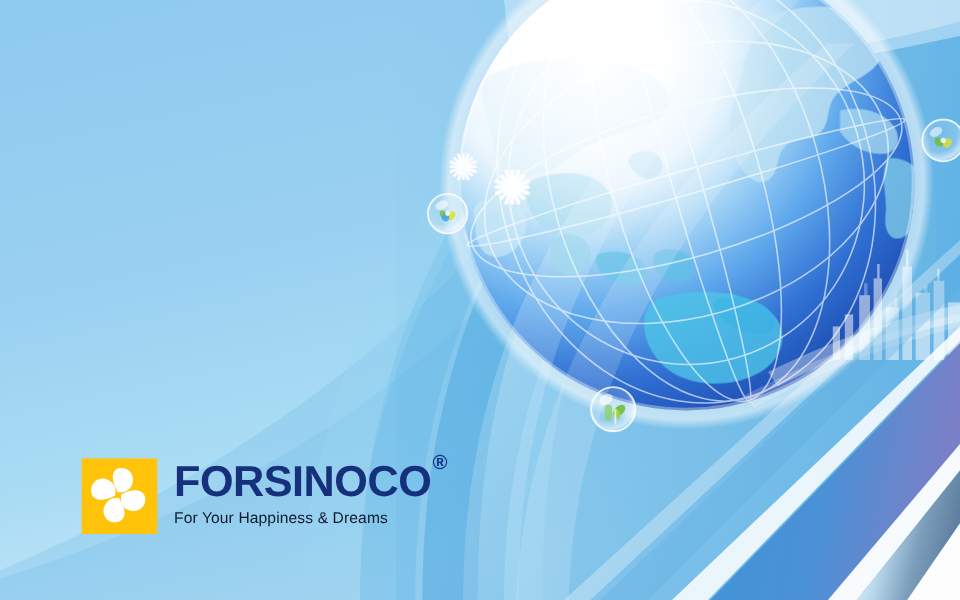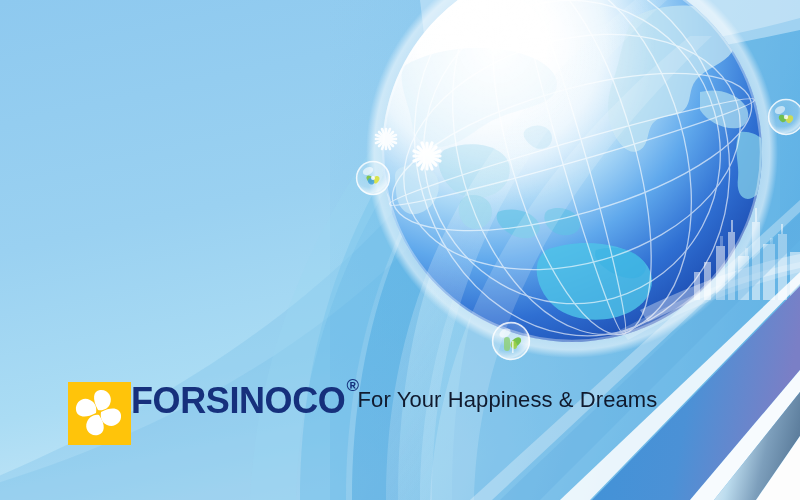--- a/index.html
+++ b/index.html
@@ -56,23 +56,24 @@
     align-items: flex-start;
   }
   #logo-mark {
     width: 63px;
     height: 63px;
     background: #ffc40a;
     flex: none;
     position: relative;
   }
   #logo-text-block {
+    margin-left: 14px;
     margin-top: 1px;
     display: flex;
-    flex-direction: row;
+    flex-direction: column;
     align-items: flex-start;
   }
   #logo-wordmark {
     color: #16307c;
     font-family: "Liberation Sans", sans-serif;
     font-weight: bold;
     font-size: 36px;
     line-height: 1;
     letter-spacing: -0.4px;
     white-space: nowrap;
@@ -83,21 +84,21 @@
     vertical-align: super;
     line-height: 0;
     font-weight: bold;
     position: relative;
     top: -9px;
     left: 1px;
   }
   #logo-tagline {
     color: #101a2e;
     font-family: "Liberation Sans", sans-serif;
-    font-size: 22px;
+    font-size: 13px;
     line-height: 1;
     margin-top: 6px;
     letter-spacing: 0.1px;
     white-space: nowrap;
   }
 </style>
 </head>
 <body>
 
 <div id="banner">

